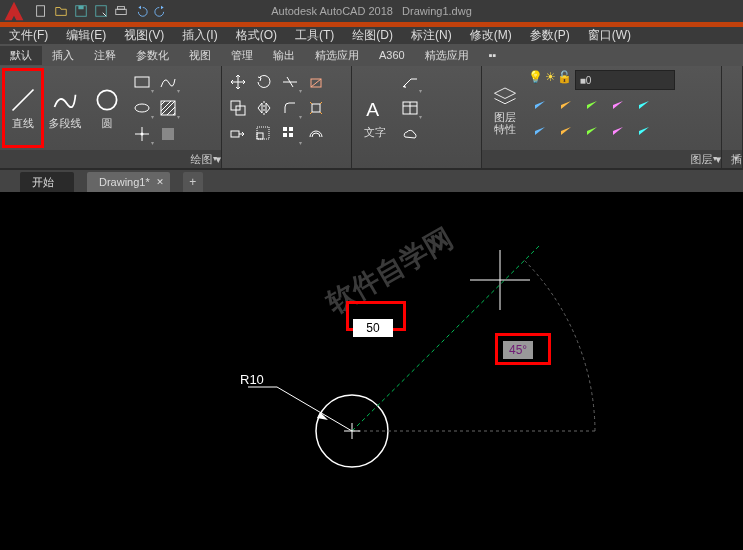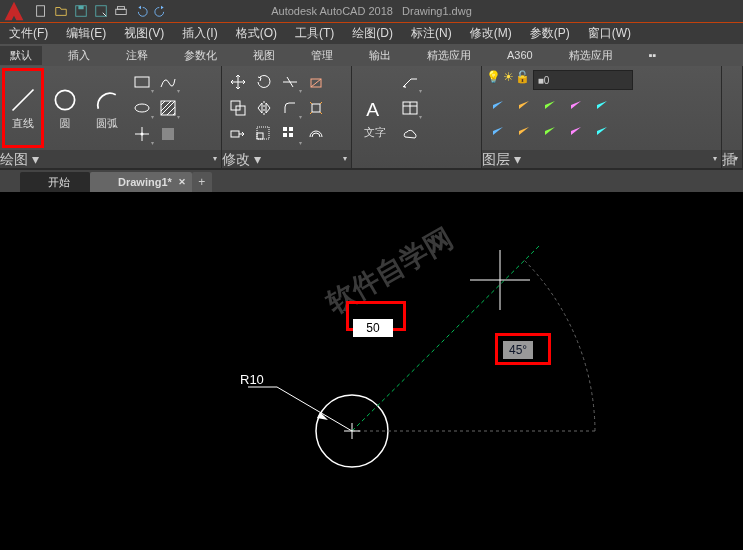--- a/index.html
+++ b/index.html
@@ -3,49 +3,49 @@
 <meta charset="utf-8">
 <style>
 * { margin:0; padding:0; box-sizing:border-box; font-family:"Microsoft YaHei",Arial,sans-serif; }
 body { width:743px; height:550px; background:#000; overflow:hidden; position:relative; }
 .titlebar { height:22px; background:#3a3a3a; display:flex; align-items:center; color:#ccc; font-size:11px; }
 .logo { width:28px; height:22px; display:flex; align-items:center; justify-content:center; }
 .qat { display:flex; gap:2px; margin-left:4px; }
 .qat-btn { width:18px; height:18px; display:flex; align-items:center; justify-content:center; cursor:pointer; }
 .qat-btn svg { width:14px; height:14px; }
 .apptitle { position:absolute; left:50%; transform:translateX(-50%); color:#aaa; font-size:11px; }
-.menubar { height:22px; background:#3a3a3a; display:flex; align-items:center; border-top:1px solid #c2410c; }
+.menubar { height:22px; background:#3a3a3a; display:flex; align-items:center; border-top:5px solid #c2410c; }
 .menubar-item { color:#ddd; font-size:12px; padding:0 9px; cursor:pointer; }
-.tabbar { height:22px; background:#505050; display:flex; align-items:center; font-size:11px; color:#ddd;gap:16px; }
+.tabbar { height:22px; background:#505050; display:flex; align-items:center; font-size:11px; color:#ddd; }
 .tab { padding:2px 10px; cursor:pointer; }
 .tab.active { background:#3a3a3a; }
 .ribbon { height:104px; background:linear-gradient(#555,#4a4a4a); display:flex; border-bottom:2px solid #2a2a2a; }
 .panel { display:flex; flex-direction:column; border-right:1px solid #2a2a2a; }
 .panel-body { flex:1; display:flex; padding:2px; }
-.panel-title { height:18px; background:#404040; color:#ccc; font-size:14px; text-align:left; line-height:18px; position:relative; }
+.panel-title { height:18px; background:#404040; color:#ccc; font-size:11px; text-align:right; line-height:18px; position:relative; }
 .panel-title::after { content:"▾"; position:absolute; right:4px; font-size:8px; }
 .bigbtn { display:flex; flex-direction:column; align-items:center; justify-content:center; width:42px; cursor:pointer; color:#ddd; font-size:11px; gap:2px; }
 .bigbtn svg { width:28px; height:28px; }
 .smallgrid { display:flex; flex-direction:column; gap:2px; padding:2px; }
 .smallrow { display:flex; gap:2px; }
 .smallbtn { width:24px; height:24px; display:flex; align-items:center; justify-content:center; cursor:pointer; position:relative; }
 .smallbtn svg { width:18px; height:18px; }
 .dd::after { content:"▾"; font-size:6px; color:#999; position:absolute; right:0; bottom:0; }
 .highlight { border:3px solid red; }
 .layer-combo { width:100px; height:20px; background:#333; border:1px solid #222; color:#ccc; font-size:10px; display:flex; align-items:center; padding:0 4px; }
 .doctabs { height:22px; background:#444; display:flex; align-items:flex-end; padding-left:20px; }
-.doctab { height:20px; padding:0 20px 0 28px; font-size:11px; color:#ddd; background:#2a2a2a; margin-right:0; border-radius:2px 2px 0 0; line-height:20px; cursor:pointer; position:relative; }
-.doctab.active { background:#666;font-weight:bold; }
+.doctab { height:20px; padding:0 20px 0 12px; font-size:11px; color:#ddd; background:#2a2a2a; margin-right:13px; border-radius:2px 2px 0 0; line-height:20px; cursor:pointer; position:relative; }
+.doctab.active { background:#666; }
 .doctab.active::after { content:"✕"; position:absolute; right:6px; font-size:9px; }
 .addtab { width:20px; height:20px; background:#555; color:#ccc; text-align:center; line-height:20px; font-size:12px; cursor:pointer; border-radius:2px 2px 0 0; }
 .canvas { position:absolute; top:192px; left:0; right:0; bottom:0; background:#000; }
 .canvas svg { width:100%; height:100%; }
 .input-highlight { position:absolute; border:3px solid red; }
 .val-input { position:absolute; background:#fff; color:#000; font-size:12px; padding:2px 6px; border:none; width:40px; }
-.val-label { position:absolute; background:#999; color:#0f172a; font-size:12px; padding:2px 6px; }
+.val-label { position:absolute; background:#999; color:#701a75; font-size:12px; padding:2px 6px; }
 .watermark { position:absolute; color:#3a3a3a; font-size:28px; font-weight:bold; transform:rotate(-30deg); pointer-events:none; }
 </style>
 </head>
 <body>
 
 <div class="titlebar">
   <div class="logo">
     <svg viewBox="0 0 24 24">
         <path d="M4 20 L12 4 L20 20 L14 20 L12 16 L10 20 Z" fill="#c62828"></path>
       </svg>
@@ -130,29 +130,29 @@
   <div class="panel" style="width:222px">
     <div class="panel-body">
       <div class="bigbtn highlight">
         <svg viewBox="0 0 32 32">
             <line x1="4" y1="28" x2="28" y2="4" stroke="#fff" stroke-width="2"></line>
           </svg>
         <span>直线</span>
       </div>
       <div class="bigbtn">
         <svg viewBox="0 0 32 32">
+            <path d="M4 24 Q10 8 18 20 T28 10" fill="none" stroke="#fff" stroke-width="2"></path>
+          </svg>
+        <span>多段线</span>
+      </div>
+      <div class="bigbtn">
+        <svg viewBox="0 0 32 32">
             <circle cx="16" cy="16" r="11" fill="none" stroke="#fff" stroke-width="2"></circle>
           </svg>
         <span>圆</span>
-      </div>
-      <div class="bigbtn">
-        <svg viewBox="0 0 32 32">
-            <path d="M6 26 A14 14 0 0 1 26 10" fill="none" stroke="#fff" stroke-width="2"></path>
-          </svg>
-        <span>圆弧</span>
       </div>
       <div class="smallgrid">
         <div class="smallrow">
           <div class="smallbtn dd">
               <svg viewBox="0 0 18 18">
                 <rect x="2" y="4" width="14" height="10" fill="none" stroke="#fff"></rect>
               </svg>
             </div>
           <div class="smallbtn dd">
               <svg viewBox="0 0 18 18">
@@ -266,21 +266,20 @@
               </svg>
             </div>
           <div class="smallbtn">
               <svg viewBox="0 0 18 18">
                 <path d="M3 12a6 6 0 0 1 12 0M5 12a4 4 0 0 1 8 0" fill="none" stroke="#fff"></path>
               </svg>
             </div>
         </div>
       </div>
     </div>
-    <div class="panel-title">修改 ▾</div>
   </div>
 
   <div class="panel" style="width:130px">
     <div class="panel-body">
       <div class="bigbtn">
         <svg viewBox="0 0 32 32">
             <text x="6" y="24" font-size="22" fill="#fff" font-family="serif">A</text>
           </svg>
         <span>文字</span>
       </div>
@@ -308,20 +307,28 @@
                 <path d="M4 12a3 3 0 0 1 2-5 4 4 0 0 1 7 1 3 3 0 0 1 1 5z" fill="none" stroke="#fff"></path>
               </svg>
             </div>
           </div>
       </div>
     </div>
   </div>
 
   <div class="panel" style="width:240px">
     <div class="panel-body">
+      <div class="bigbtn">
+        <svg viewBox="0 0 32 32">
+            <path d="M4 14l12-6 12 6-12 6z" fill="none" stroke="#fff"></path>
+            <path d="M4 20l12 6 12-6" fill="none" stroke="#fff"></path>
+          </svg>
+        <span style="white-space:pre-line;text-align:center;line-height:1.1">图层
+特性</span>
+      </div>
       <div class="smallgrid" style="flex:1">
         <div class="smallrow">
           <span style="color:#fd4;font-size:12px">💡</span>
           <span style="color:#fd4;font-size:12px">☀</span>
           <span style="color:#6bd;font-size:12px">🔓</span>
           <div class="layer-combo">■ <span>0</span></div>
         </div>
         <div class="smallrow">
           <div class="smallbtn">
               <svg viewBox="0 0 18 18">

